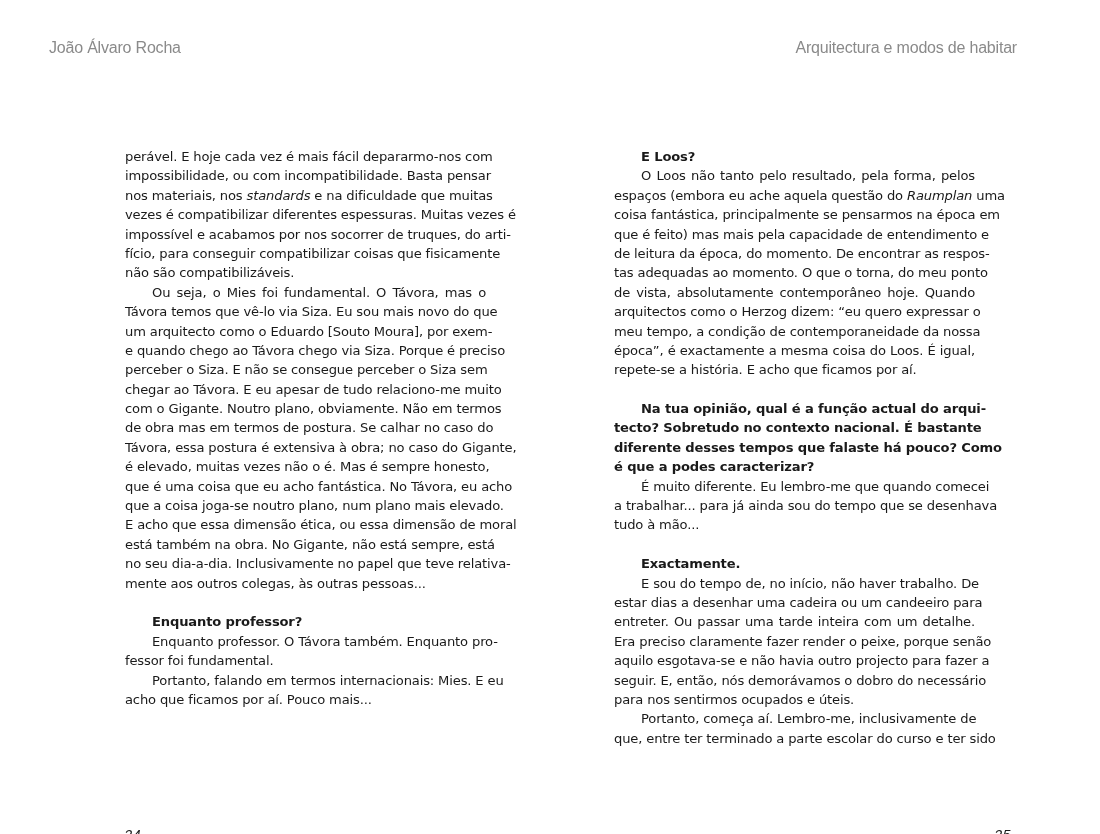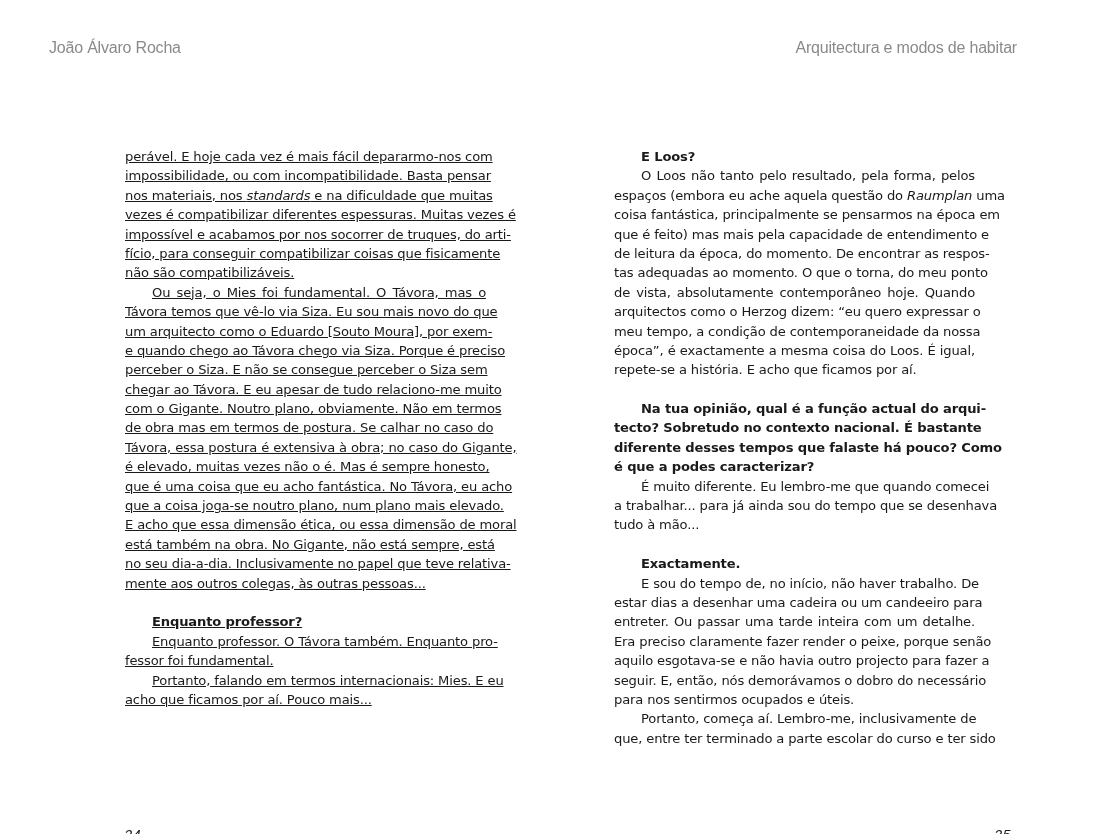--- a/index.html
+++ b/index.html
@@ -9,21 +9,21 @@
   }
   .running-head {
     position: absolute; top: 39px; font-size: 16px; color: #8a8a8a;
     font-family: "Liberation Sans", sans-serif; letter-spacing: -0.2px;
   }
   .rh-left { left: 49px; }
   .rh-right { right: 83px; }
   .page {
     position: absolute; top: 147px; width: 361px;
   }
-  .page-left { left: 125px; text-decoration: underline; }
+  .page-left { left: 125px; }
   .page-right { left: 614px; }
   .line {
     height: 19.4px; line-height: 19.4px; font-size: 13.1px; white-space: nowrap;
     text-align: justify; text-align-last: justify; letter-spacing: -0.15px;
   }
   .line.last { text-align-last: left; }
   .indent { padding-left: 27px; }
   .bold { font-weight: bold; }
   .gap { height: 19.4px; }
   .folio {

